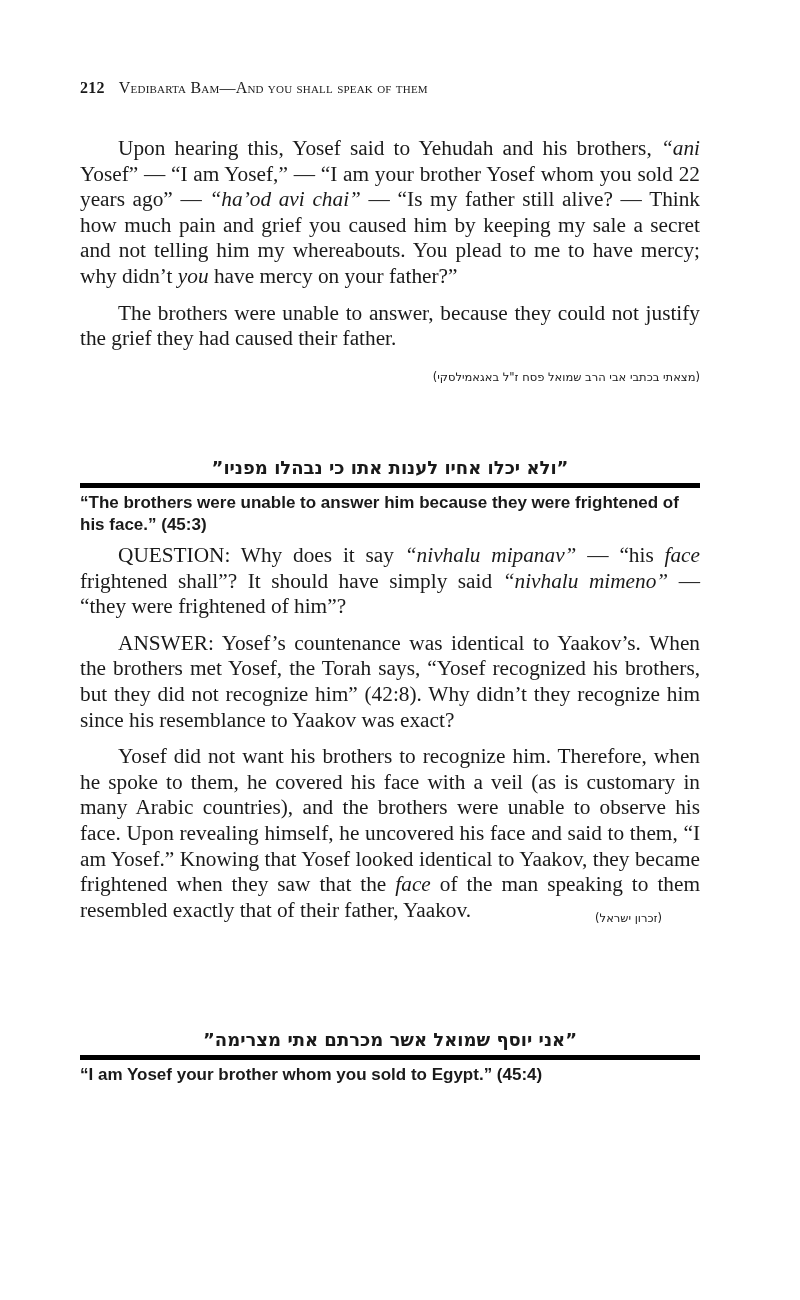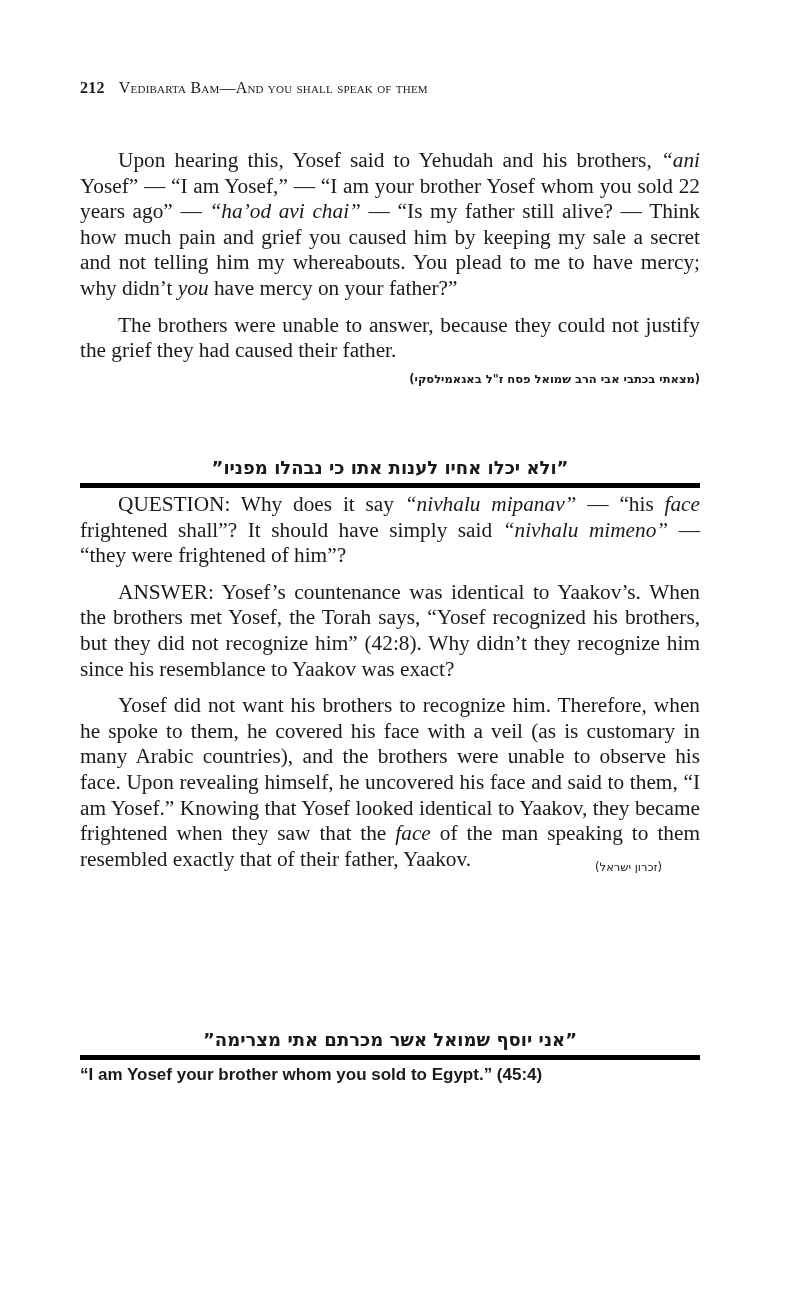--- a/index.html
+++ b/index.html
@@ -4,48 +4,49 @@
 <style>
   html, body { margin: 0; padding: 0; background: #ffffff; }
   body { width: 800px; height: 1300px; position: relative; overflow: hidden; color: #1a1a1a; }
   .page { position: absolute; left: 80px; top: 0; width: 620px; font-family: "DejaVu Serif", "Liberation Serif", serif; }
   .running-head { position: absolute; top: 79px; left: 0; font-family: "Liberation Serif", serif; font-size: 16px; letter-spacing: 0.2px; white-space: nowrap; }
   .running-head .folio { font-weight: bold; margin-right: 10px; }
   .running-head .title { font-variant: small-caps; }
   .body-text { font-family: "Liberation Serif", serif; font-size: 21.3px; line-height: 25.6px; text-align: justify; margin: 0; }
   .para { text-indent: 38px; margin: 0; }
   .para i { font-style: italic; }
-  .source { font-family: "DejaVu Sans", sans-serif; font-size: 11.5px; direction: rtl; text-align: right; margin: 8px 0 0 0; font-weight: bold; }
+  .source { font-family: "DejaVu Sans", sans-serif; font-size: 11.5px; direction: rtl; text-align: right; margin: 18px 0 0 0; }
   .verse-heb { font-family: "DejaVu Sans", sans-serif; font-weight: bold; font-size: 18px; direction: rtl; text-align: center; margin: 0; line-height: 26px; }
   .rule { height: 5px; background: #000; margin: 2px 0 4px 0; }
   .verse-en { font-family: "Liberation Sans", sans-serif; font-weight: bold; font-size: 17px; line-height: 22px; margin: 0 0 7px 0; }
   .block { position: absolute; left: 0; width: 620px; }
   .inline-source { font-family: "DejaVu Sans", sans-serif; font-size: 11.5px; direction: rtl; unicode-bidi: isolate; float: right; margin-top: 8px; }
 </style>
 </head>
 <body>
 
 <div class="page">
 
   <div class="running-head">
     <span class="folio">212</span>
     <span class="title">Vedibarta Bam—And you shall speak of them</span>
   </div>
 
-  <div class="block" style="top:148px;">
+  <div class="block" style="top:136px;">
     <div class="body-text">
       <p class="para"><span>Upon hearing this, Yosef said to Yehudah and his brothers, </span><i>“ani</i><span> Yosef” — “I am Yosef,” — “I am your brother Yosef whom you sold 22 years ago” — </span><i>“ha’od avi chai”</i><span> — “Is my father still alive? — Think how much pain and grief you caused him by keeping my sale a secret and not telling him my whereabouts. You plead to me to have mercy; why didn’t </span><i>you</i><span> have mercy on your father?”</span></p>
       <p class="para" style="margin-top:11px;"><span>The brothers were unable to answer, because they could not justify the grief they had caused their father.</span></p>
     </div>
     <p class="source">(מצאתי בכתבי אבי הרב שמואל פסח ז"ל באגאמילסקי)</p>
   </div>
 
   <div class="block" style="top:455px;">
     <p class="verse-heb">”ולא יכלו אחיו לענות אתו כי נבהלו מפניו”</p>
     <div class="rule"></div>
+    <p class="verse-en">“The brothers were unable to answer him because they were frightened of his face.” (45:3)</p>
     <div class="body-text">
       <p class="para"><span>QUESTION: Why does it say </span><i>“nivhalu mipanav”</i><span> — “his </span><i>face</i><span> frightened shall”? It should have simply said </span><i>“nivhalu mimeno”</i><span> — “they were frightened of him”?</span></p>
       <p class="para" style="margin-top:11px;"><span>ANSWER: Yosef’s countenance was identical to Yaakov’s. When the brothers met Yosef, the Torah says, “Yosef recognized his brothers, but they did not recognize him” (42:8). Why didn’t they recognize him since his resemblance to Yaakov was exact?</span></p>
       <p class="para" style="margin-top:11px;"><span>Yosef did not want his brothers to recognize him. Therefore, when he spoke to them, he covered his face with a veil (as is customary in many Arabic countries), and the brothers were unable to observe his face. Upon revealing himself, he uncovered his face and said to them, “I am Yosef.” Knowing that Yosef looked identical to Yaakov, they became frightened when they saw that the </span><i>face</i><span> of the man speaking to them resembled exactly that of their father, Yaakov.</span><span class="inline-source">(זכרון ישראל)</span></p>
     </div>
   </div>
 
   <div class="block" style="top:1027px;">
     <p class="verse-heb">”אני יוסף שמואל אשר מכרתם אתי מצרימה”</p>
     <div class="rule"></div>

